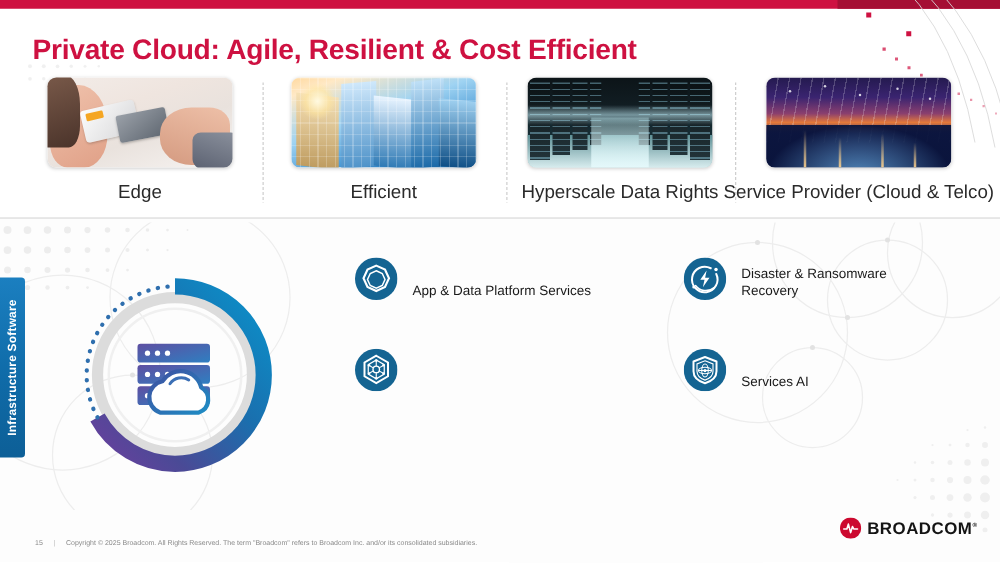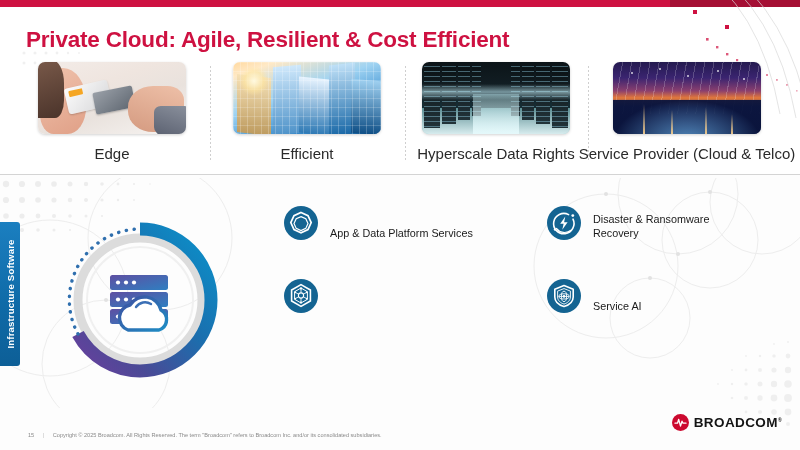--- a/index.html
+++ b/index.html
@@ -462,21 +462,21 @@
       <circle cx="17" cy="17" r="17" fill="#146492"></circle>
       <path d="M17,6.6 L26.2,10.2 L26.2,18 C26.2,22.6 22.2,26 17,27.6 C11.8,26 7.8,22.6 7.8,18 L7.8,10.2 Z" fill="none" stroke="#fff" stroke-width="1.6" stroke-linejoin="round"></path>
       <path d="M17,9.6 L23.4,12.1 L23.4,18 C23.4,21.4 20.6,23.9 17,25.1 C13.4,23.9 10.6,21.4 10.6,18 L10.6,12.1 Z" fill="none" stroke="#fff" stroke-width=".9"></path>
       <g stroke="#fff" stroke-width=".9" fill="none">
         <ellipse cx="17" cy="17.4" rx="5.2" ry="2.6"></ellipse>
         <ellipse cx="17" cy="17.4" rx="2.6" ry="5.2"></ellipse>
         <line x1="11.8" y1="17.4" x2="22.2" y2="17.4"></line>
       </g>
       <circle cx="17" cy="17.4" r="1.3" fill="#fff"></circle>
     </svg>
-    <div class="lbl">Service AI</div>
+    <div class="lbl">Services AI</div>
   </div>
 
   <div class="footer">
     <span class="pg">15</span>
     <span class="bar">|</span>
     <span>Copyright © 2025 Broadcom.  All Rights Reserved. The term "Broadcom" refers to Broadcom Inc. and/or its consolidated subsidiaries.</span>
   </div>
 
   <div class="brand">
     <svg class="mark" viewBox="0 0 34 34">

